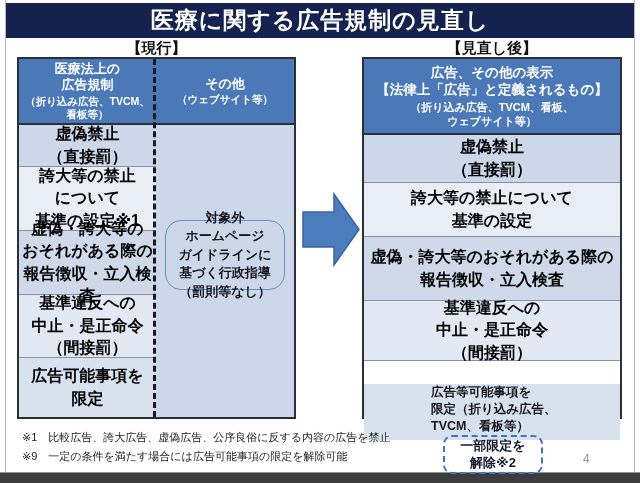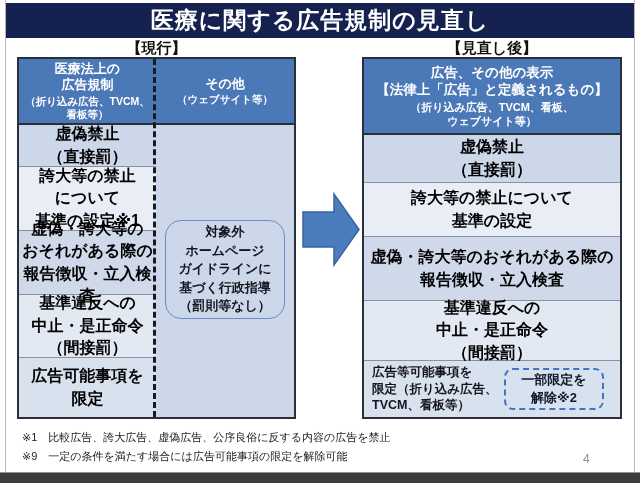--- a/index.html
+++ b/index.html
@@ -35,33 +35,33 @@
   .hdr-main{font-size:13px;line-height:1.25;}
   .hdr-sub{font-size:10.5px;line-height:1.25;margin-top:1px;}
   #cur-leftcol{position:absolute;left:0;top:66px;width:137px;height:292px;}
   #cur-leftcol .row1{height:42px;background:#ccd7e9;}
   #cur-leftcol .row2{height:64px;background:#e8edf6;}
   #cur-leftcol .row3{height:64px;background:#cfd9ea;}
   #cur-leftcol .row4{height:63px;background:#e3e9f3;}
   #cur-leftcol .row5{height:59px;background:#d8e1ee;}
   #cur-rightcol{position:absolute;left:137px;top:66px;width:138px;height:292px;background:#ccd7e9;}
   #dashed-sep{position:absolute;left:134px;top:0;height:358px;width:0;border-left:3px dashed #191922;}
-  #exempt-box{position:absolute;left:9px;top:95px;width:120px;height:99px;border:1.5px solid #6b8cc4;border-radius:16px;display:flex;align-items:center;justify-content:center;text-align:center;font-size:13px;font-weight:bold;color:#15151e;line-height:1.42;box-sizing:border-box;}
+  #exempt-box{position:absolute;left:9px;top:95px;width:120px;height:70px;border:1.5px solid #6b8cc4;border-radius:16px;display:flex;align-items:center;justify-content:center;text-align:center;font-size:13px;font-weight:bold;color:#15151e;line-height:1.42;box-sizing:border-box;}
 
   
   #tbl-revised{left:362px;width:260px;}
   #rev-hdr{position:absolute;left:0;top:0;width:256px;height:76px;flex-direction:column;align-items:center;justify-content:center;}
   #rev-hdr .l1,#rev-hdr .l2{font-size:13.5px;line-height:1.3;}
   #rev-hdr .sub{font-size:11px;line-height:1.3;margin-top:1px;}
   #rev-rows{position:absolute;left:0;top:76px;width:256px;height:282px;}
   #rev-rows .row1{height:48px;background:#ccd7e9;}
   #rev-rows .row2{height:54px;background:#e8edf6;}
   #rev-rows .row3{height:64px;background:#cfd9ea;}
   #rev-rows .row4{height:60px;background:#e3e9f3;}
-  #rev-rows .row5{height:56px;background:#d8e1ee;flex-direction:row;justify-content:flex-start;text-align:left;}
+  #rev-rows .row5{height:56px;background:#d8e1ee;flex-direction:column;justify-content:flex-start;text-align:left;margin-top:23px;}
   #rev-row5-text{font-size:12.5px;font-weight:bold;color:#15151e;line-height:1.35;padding-left:8px;width:138px;box-sizing:border-box;}
   #release-badge{width:100px;height:42px;border:2px dashed #4472c4;border-radius:9px;display:flex;align-items:center;justify-content:center;text-align:center;font-size:13px;font-weight:bold;color:#0f172a;line-height:1.35;box-sizing:border-box;margin-left:2px;}
 
   
   #arrow{position:absolute;left:302px;top:192px;width:58px;height:75px;}
 
   
   .footnote{position:absolute;left:22px;font-size:11px;color:#1a1a1a;}
   #fn1{top:430px;} #fn2{top:449px;}
   #page-num{position:absolute;left:583px;top:452px;font-size:12px;color:#909090;}

